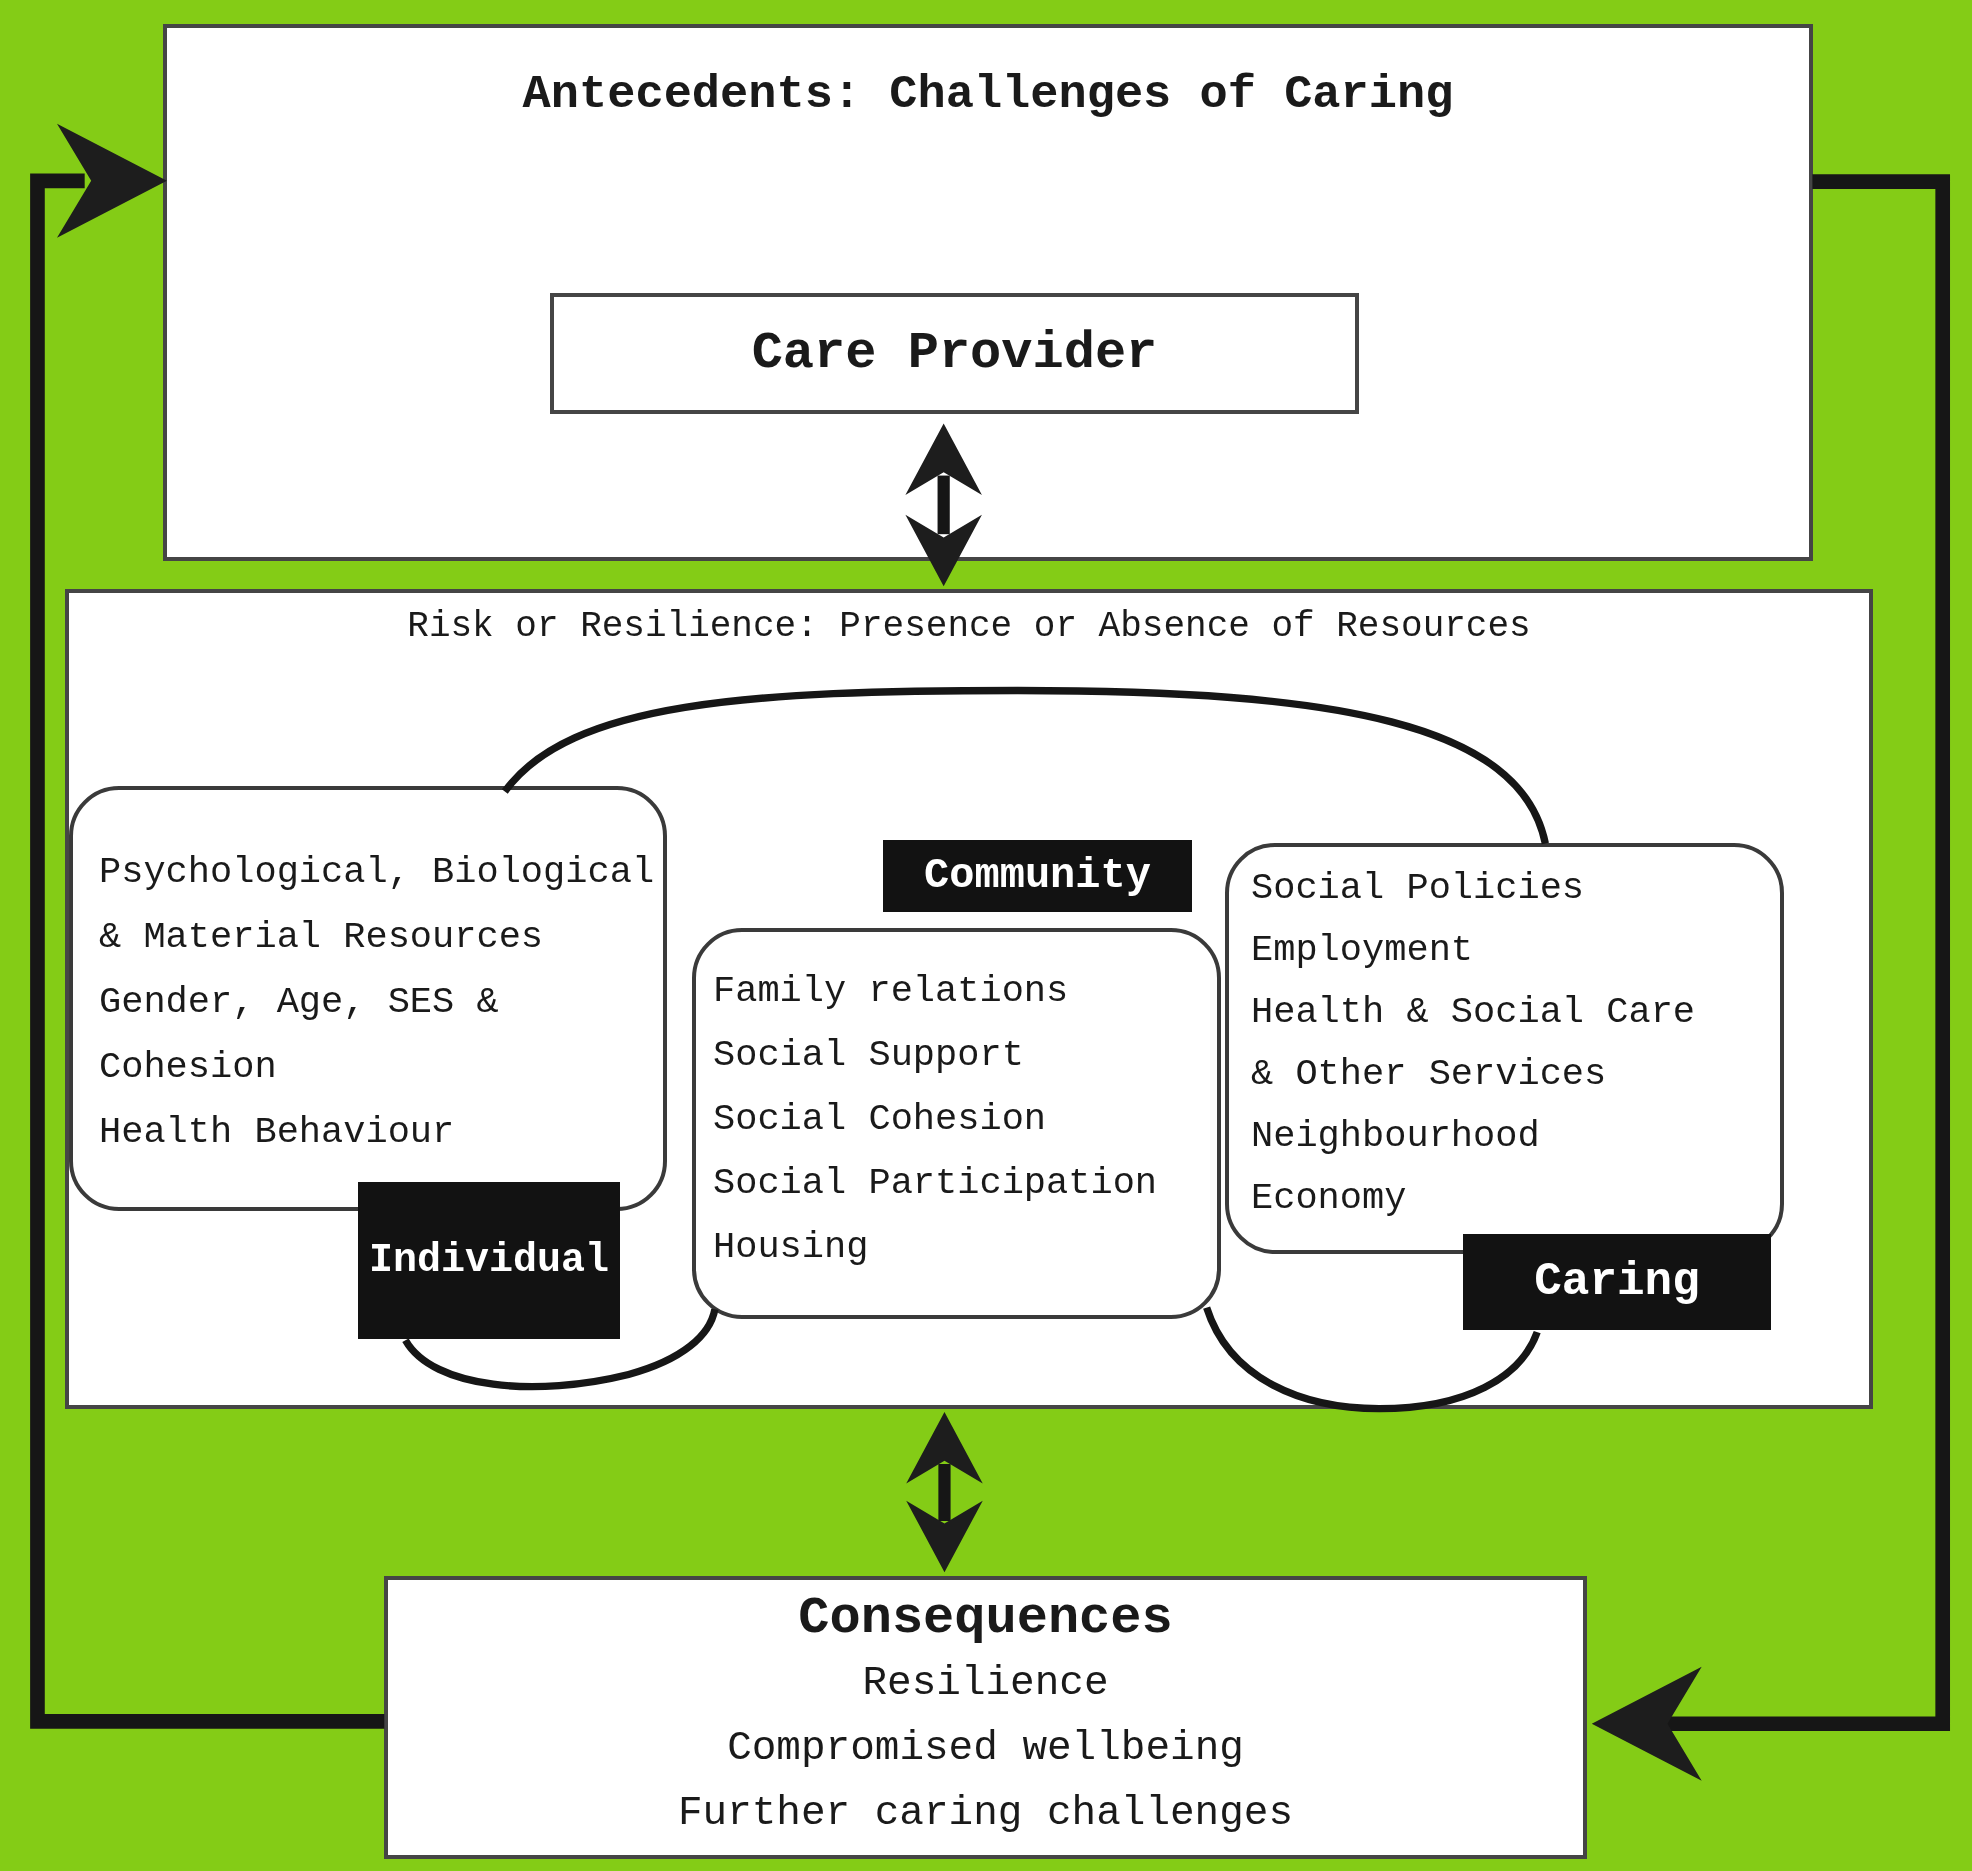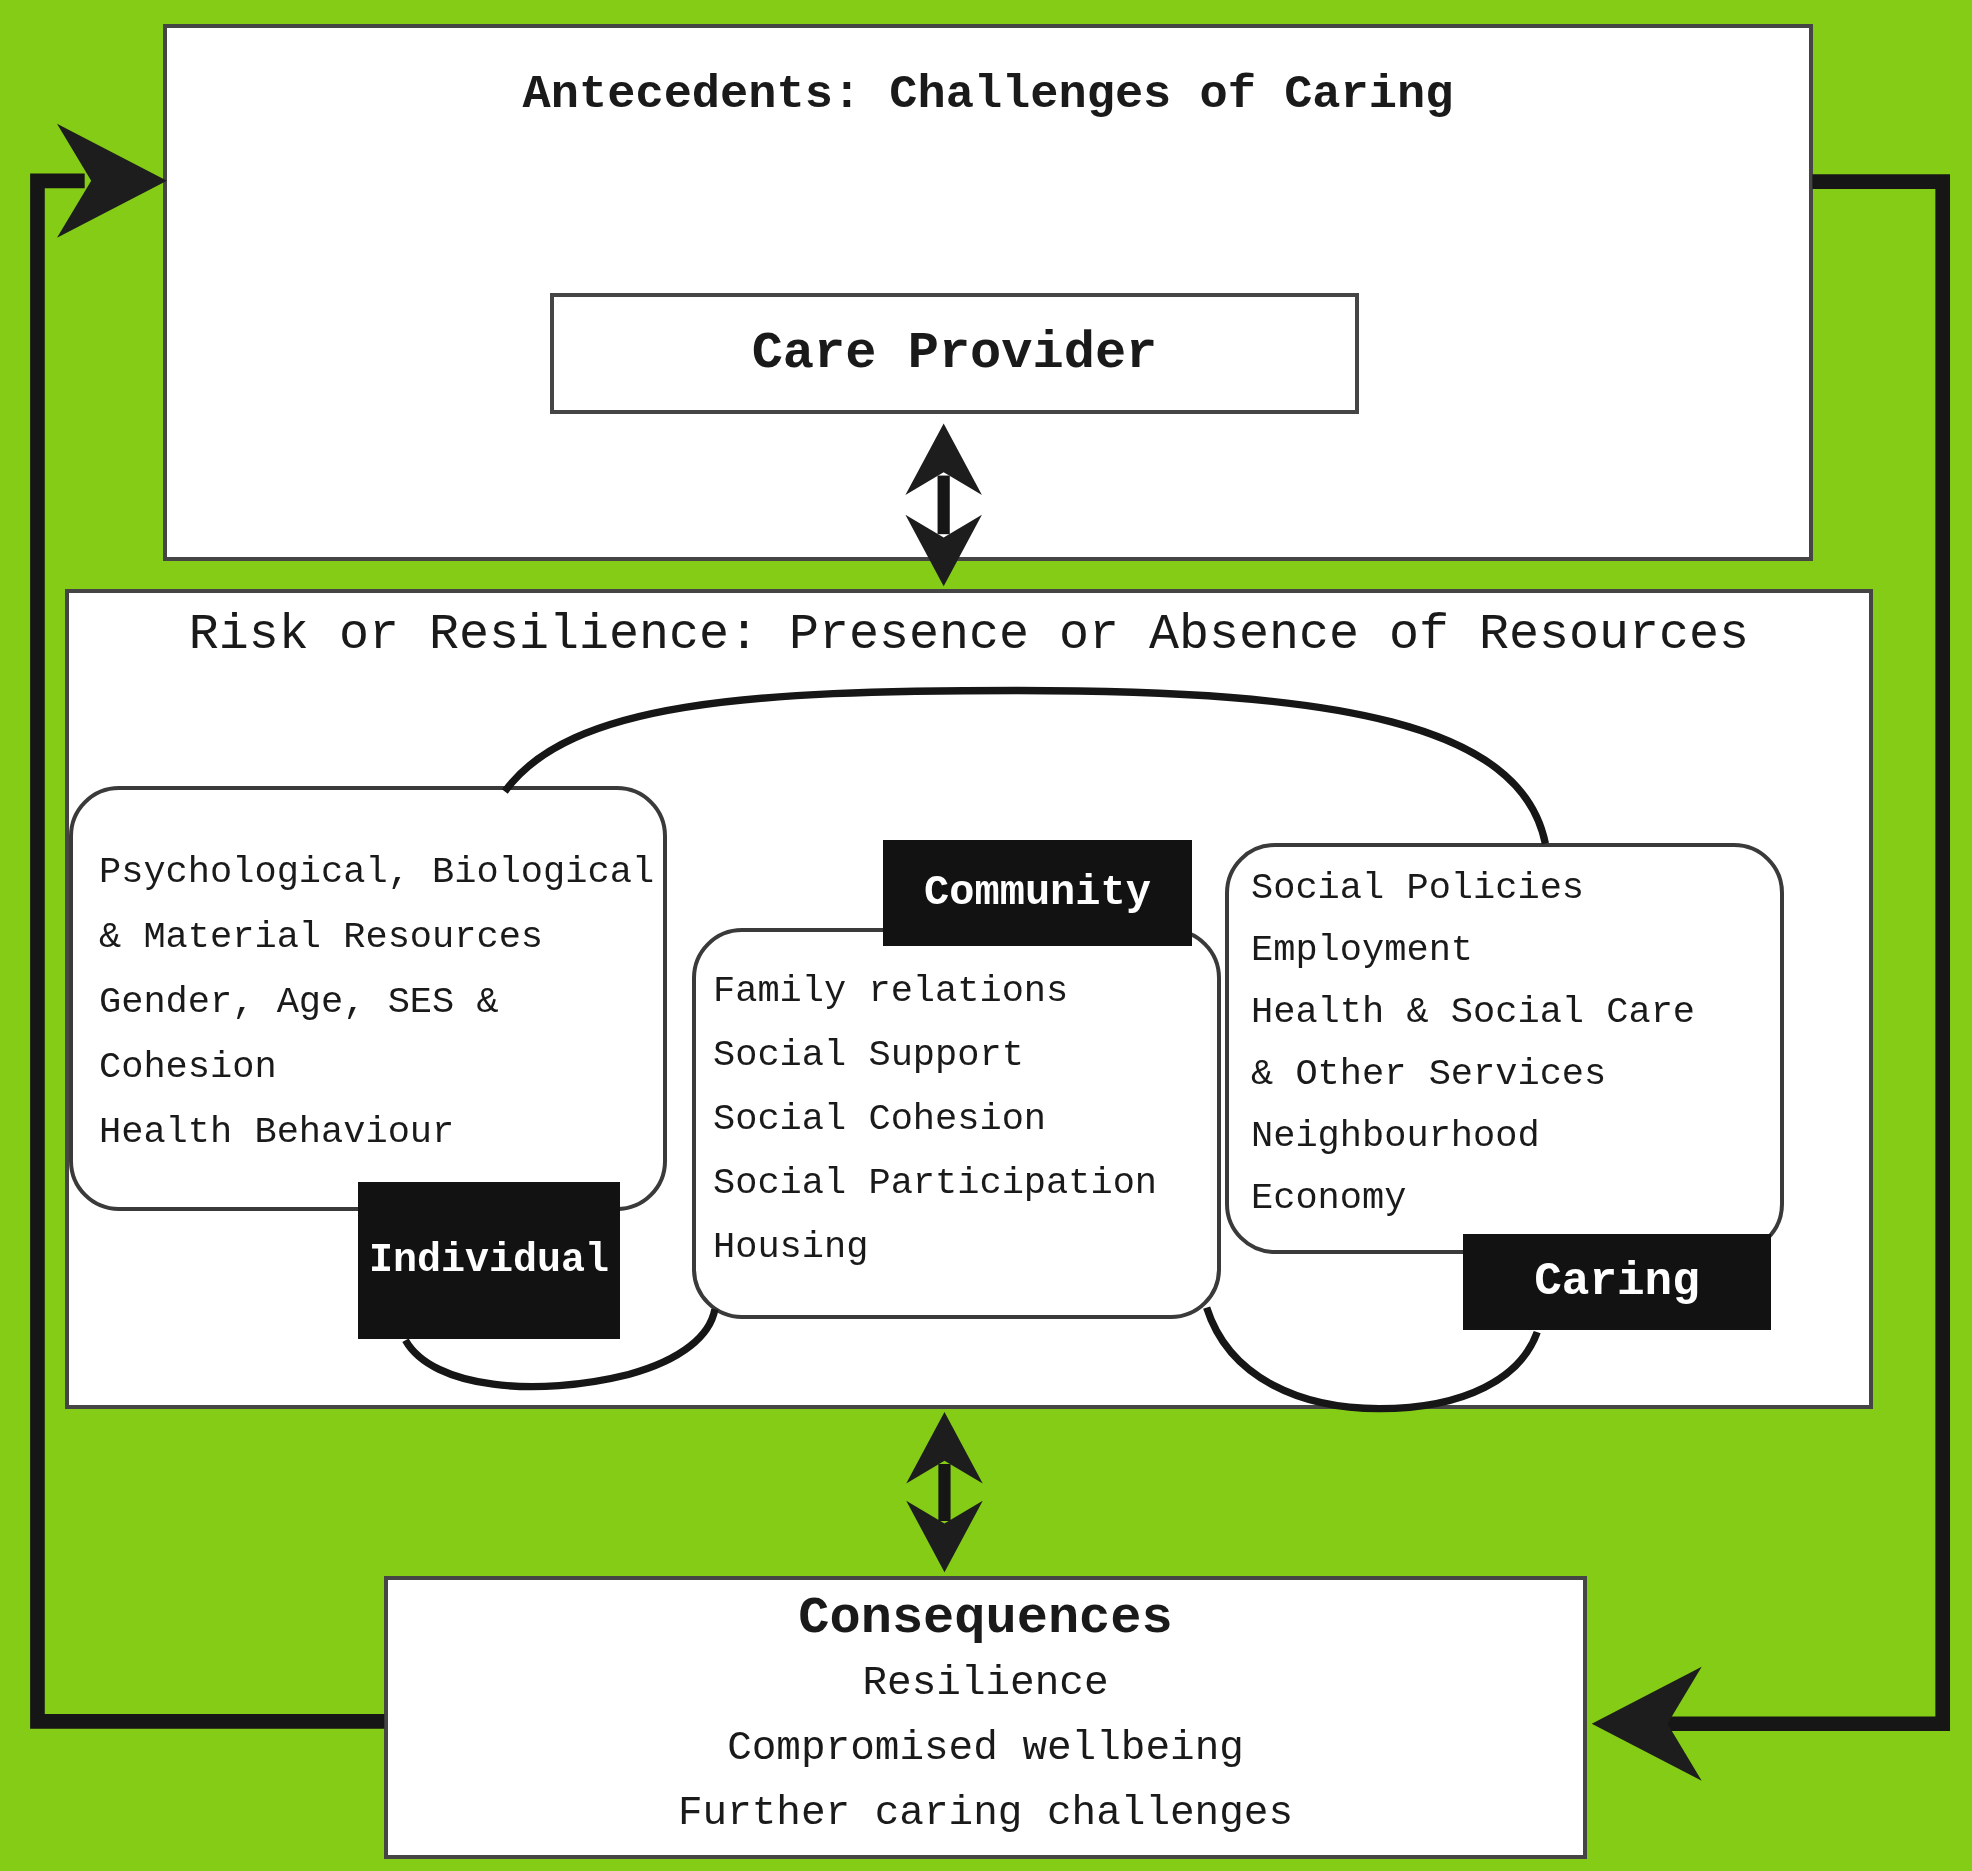--- a/index.html
+++ b/index.html
@@ -26,41 +26,41 @@
 </head>
 <body>
 
 <div id="canvas">
 
   <div class="box" style="left:163px;top:24.4px;width:1650px;height:537px;"></div>
   <div class="title" style="left:163px;top:68px;width:1650px;font-size:47px;font-weight:bold;">Antecedents: Challenges of Caring</div>
   <div class="box ctr" style="left:550px;top:293px;width:809px;height:121px;font-size:52px;font-weight:bold;z-index:2;text-align:center;">Care Provider</div>
 
   <div class="box" style="left:65px;top:589px;width:1808px;height:820px;"></div>
-  <div class="title" style="left:65px;top:606px;width:1808px;font-size:50px;">Risk or Resilience: Presence or Absence of Resources</div>
+  <div class="title" style="left:65px;top:606px;width:1808px;font-size:36px;">Risk or Resilience: Presence or Absence of Resources</div>
 
   <div class="rbox" style="left:69px;top:786px;width:598px;height:425px;"></div>
   <div class="items" style="left:99px;top:840px;font-size:37px;line-height:65px;">
     <div>Psychological, Biological</div>
     <div>&amp; Material Resources</div>
     <div>Gender, Age, SES &amp;</div>
     <div>Cohesion</div>
     <div>Health Behaviour</div>
   </div>
   <div class="blabel" style="left:358px;top:1182px;width:262px;height:157px;font-size:40px;">Individual</div>
 
   <div class="rbox" style="left:692px;top:928px;width:529px;height:391px;"></div>
   <div class="items" style="left:713px;top:959px;font-size:37px;line-height:64px;">
     <div>Family relations</div>
     <div>Social Support</div>
     <div>Social Cohesion</div>
     <div>Social Participation</div>
     <div>Housing</div>
   </div>
-  <div class="blabel" style="left:883px;top:840px;width:309px;height:106px;font-size:42px;">Community</div>
+  <div class="blabel" style="left:883px;top:840px;width:309px;height:72px;font-size:42px;">Community</div>
 
   <div class="rbox" style="left:1225px;top:843px;width:559px;height:411px;"></div>
   <div class="items" style="left:1251px;top:857px;font-size:37px;line-height:62px;">
     <div>Social Policies</div>
     <div>Employment</div>
     <div>Health &amp; Social Care</div>
     <div>&amp; Other Services</div>
     <div>Neighbourhood</div>
     <div>Economy</div>
   </div>

